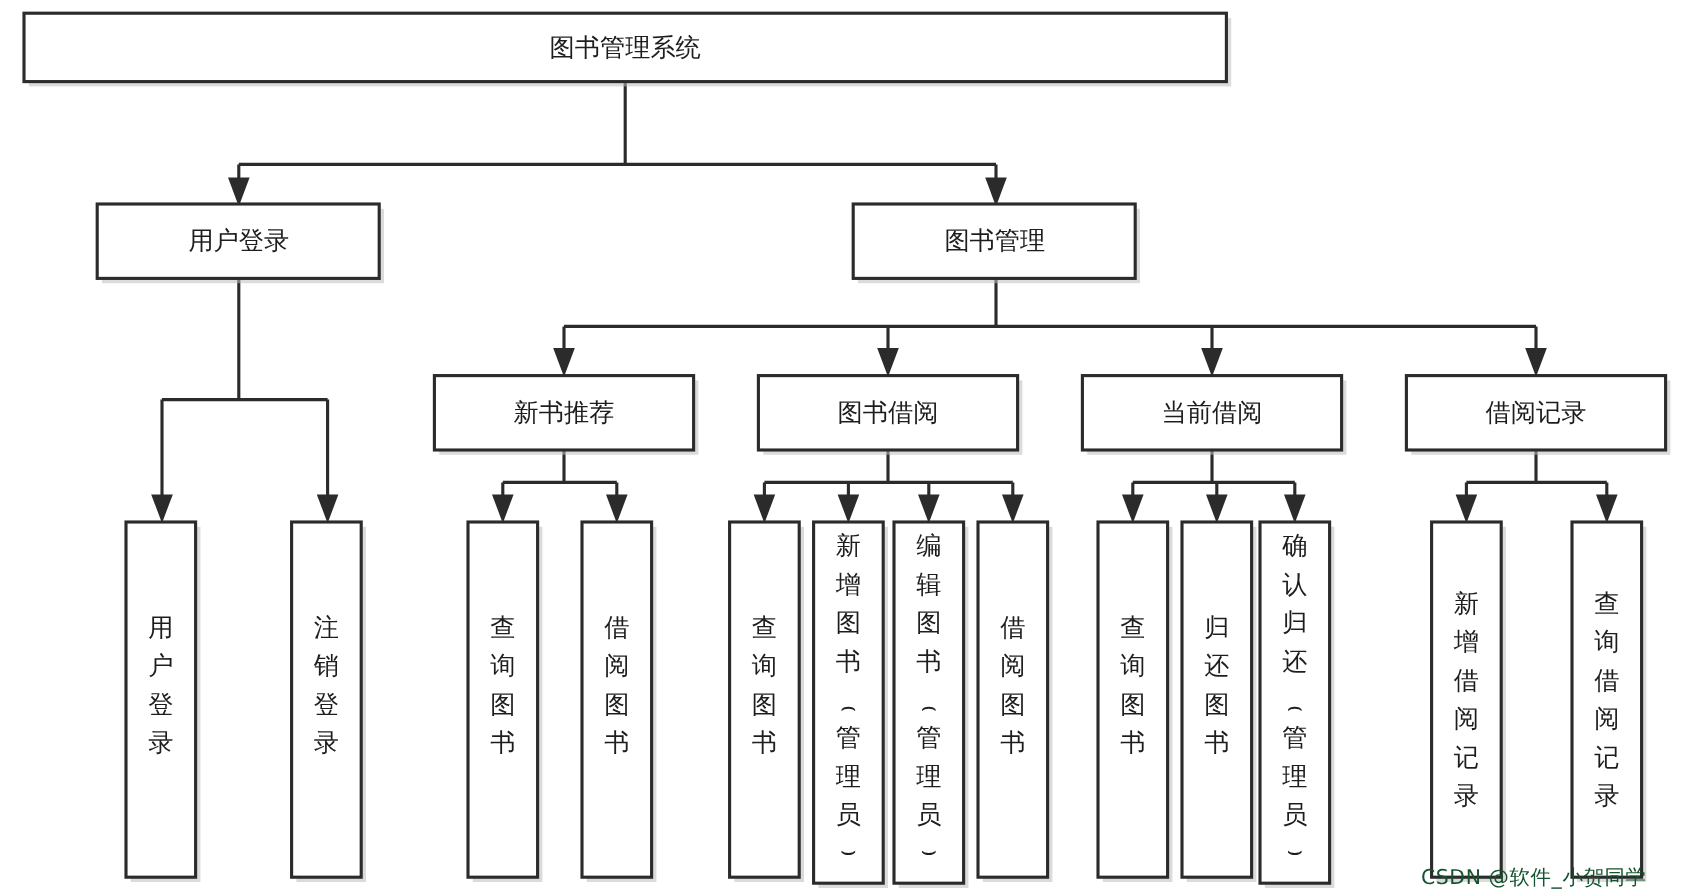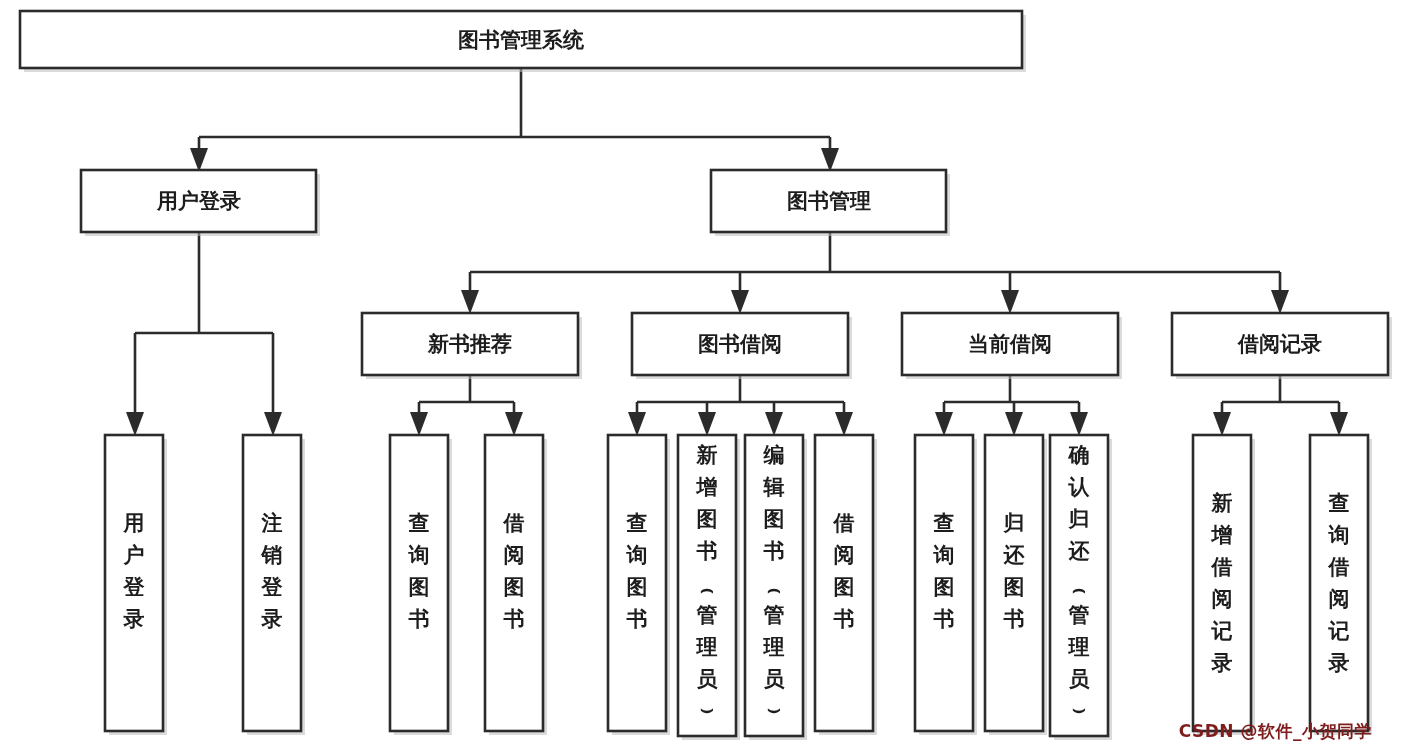--- a/index.html
+++ b/index.html
@@ -11,21 +11,20 @@
     width: 1405px;
     height: 747px;
     font-family: "DejaVu Sans", "Liberation Sans", sans-serif;
     overflow: hidden;
   }
   #diagram-root {
     position: relative;
     width: 1380px;
     height: 747px;
     background: #ffffff;
-    font-weight: bold;
   }
   svg#flow-svg {
     position: absolute;
     left: 0;
     top: 0;
     width: 1405px;
     height: 747px;
     display: block;
   }
   .node-box {
@@ -58,21 +57,21 @@
     font-family: "DejaVu Sans", "Liberation Sans", sans-serif;
     font-size: 21px;
     text-anchor: middle;
   }
   .watermark {
     position: absolute;
     right: 8px;
     bottom: 4px;
     font-family: "DejaVu Sans", "Liberation Sans", sans-serif;
     font-size: 17px;
-    color: #7f1d1d;
+    color: #14532d;
     letter-spacing: 0.5px;
     white-space: nowrap;
     pointer-events: none;
   }
 </style>
 </head>
 <body>
 
 <div id="diagram-root">
 

